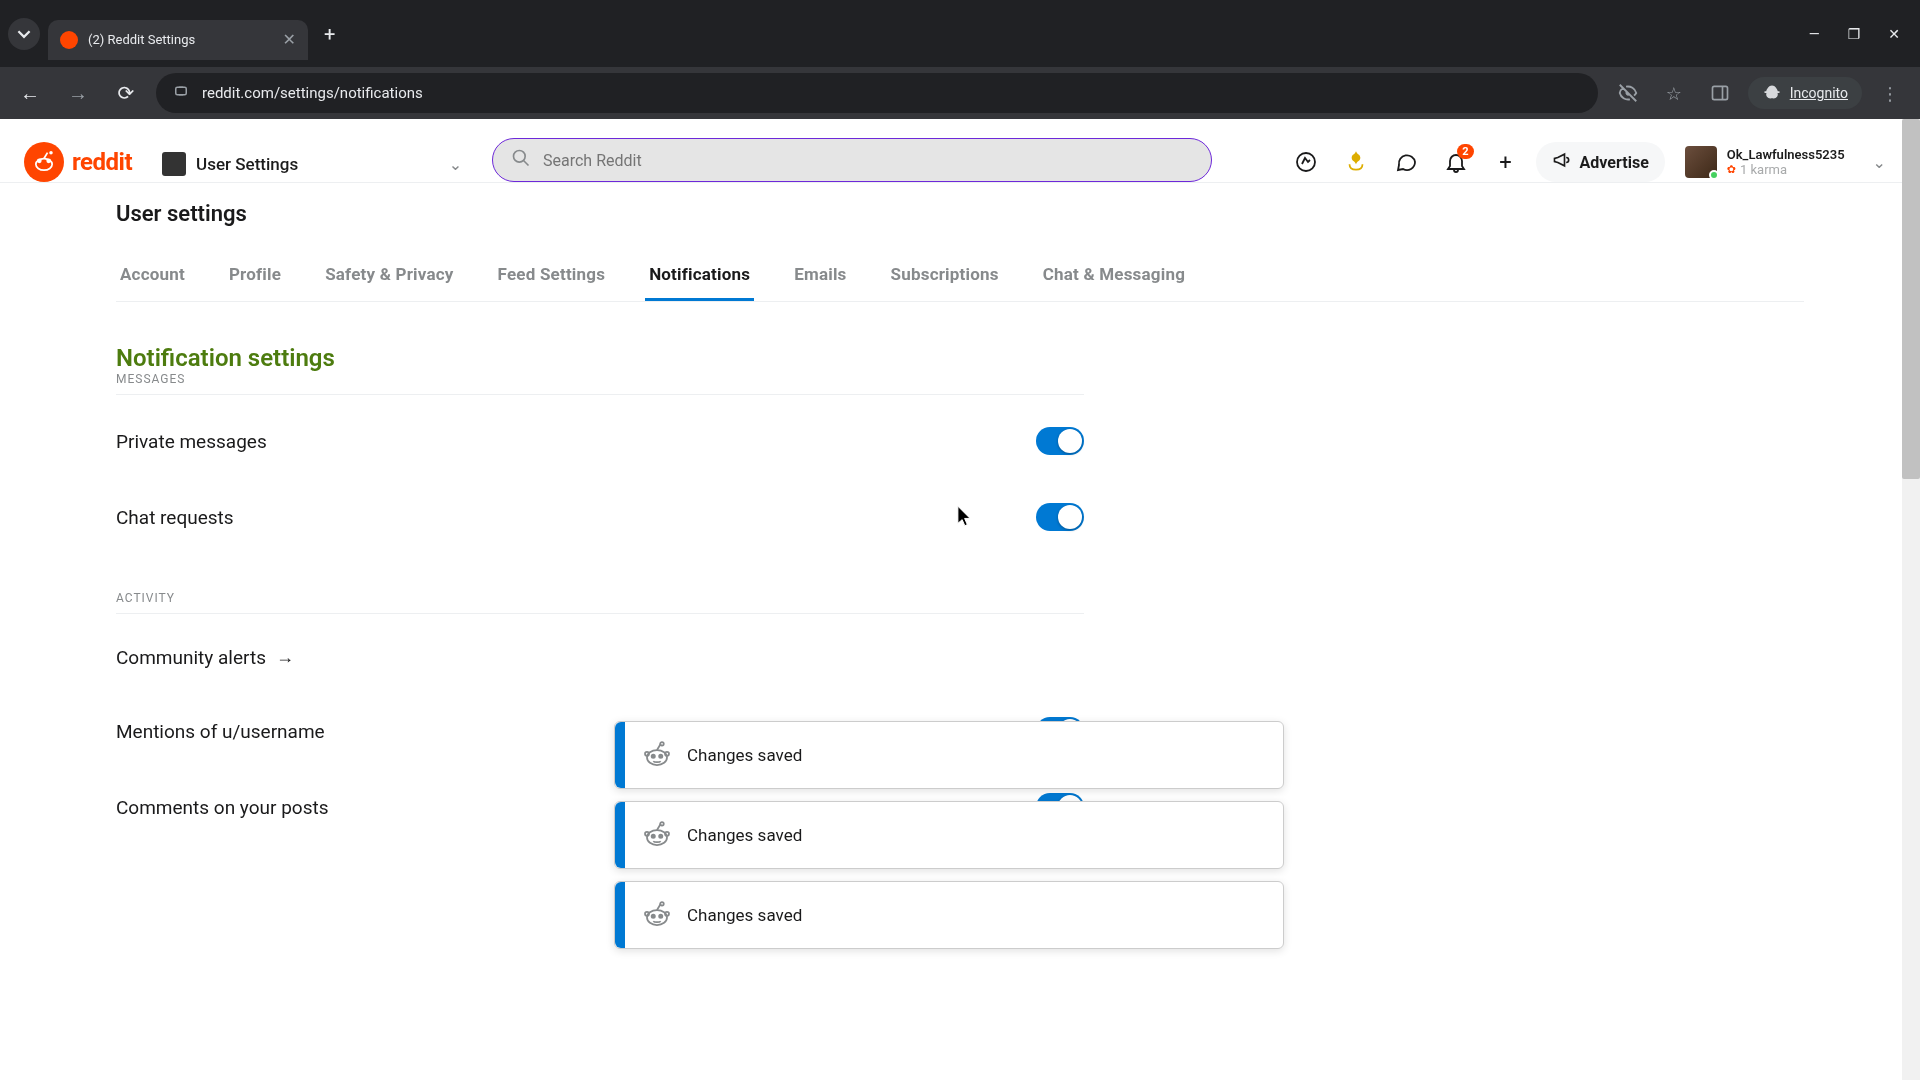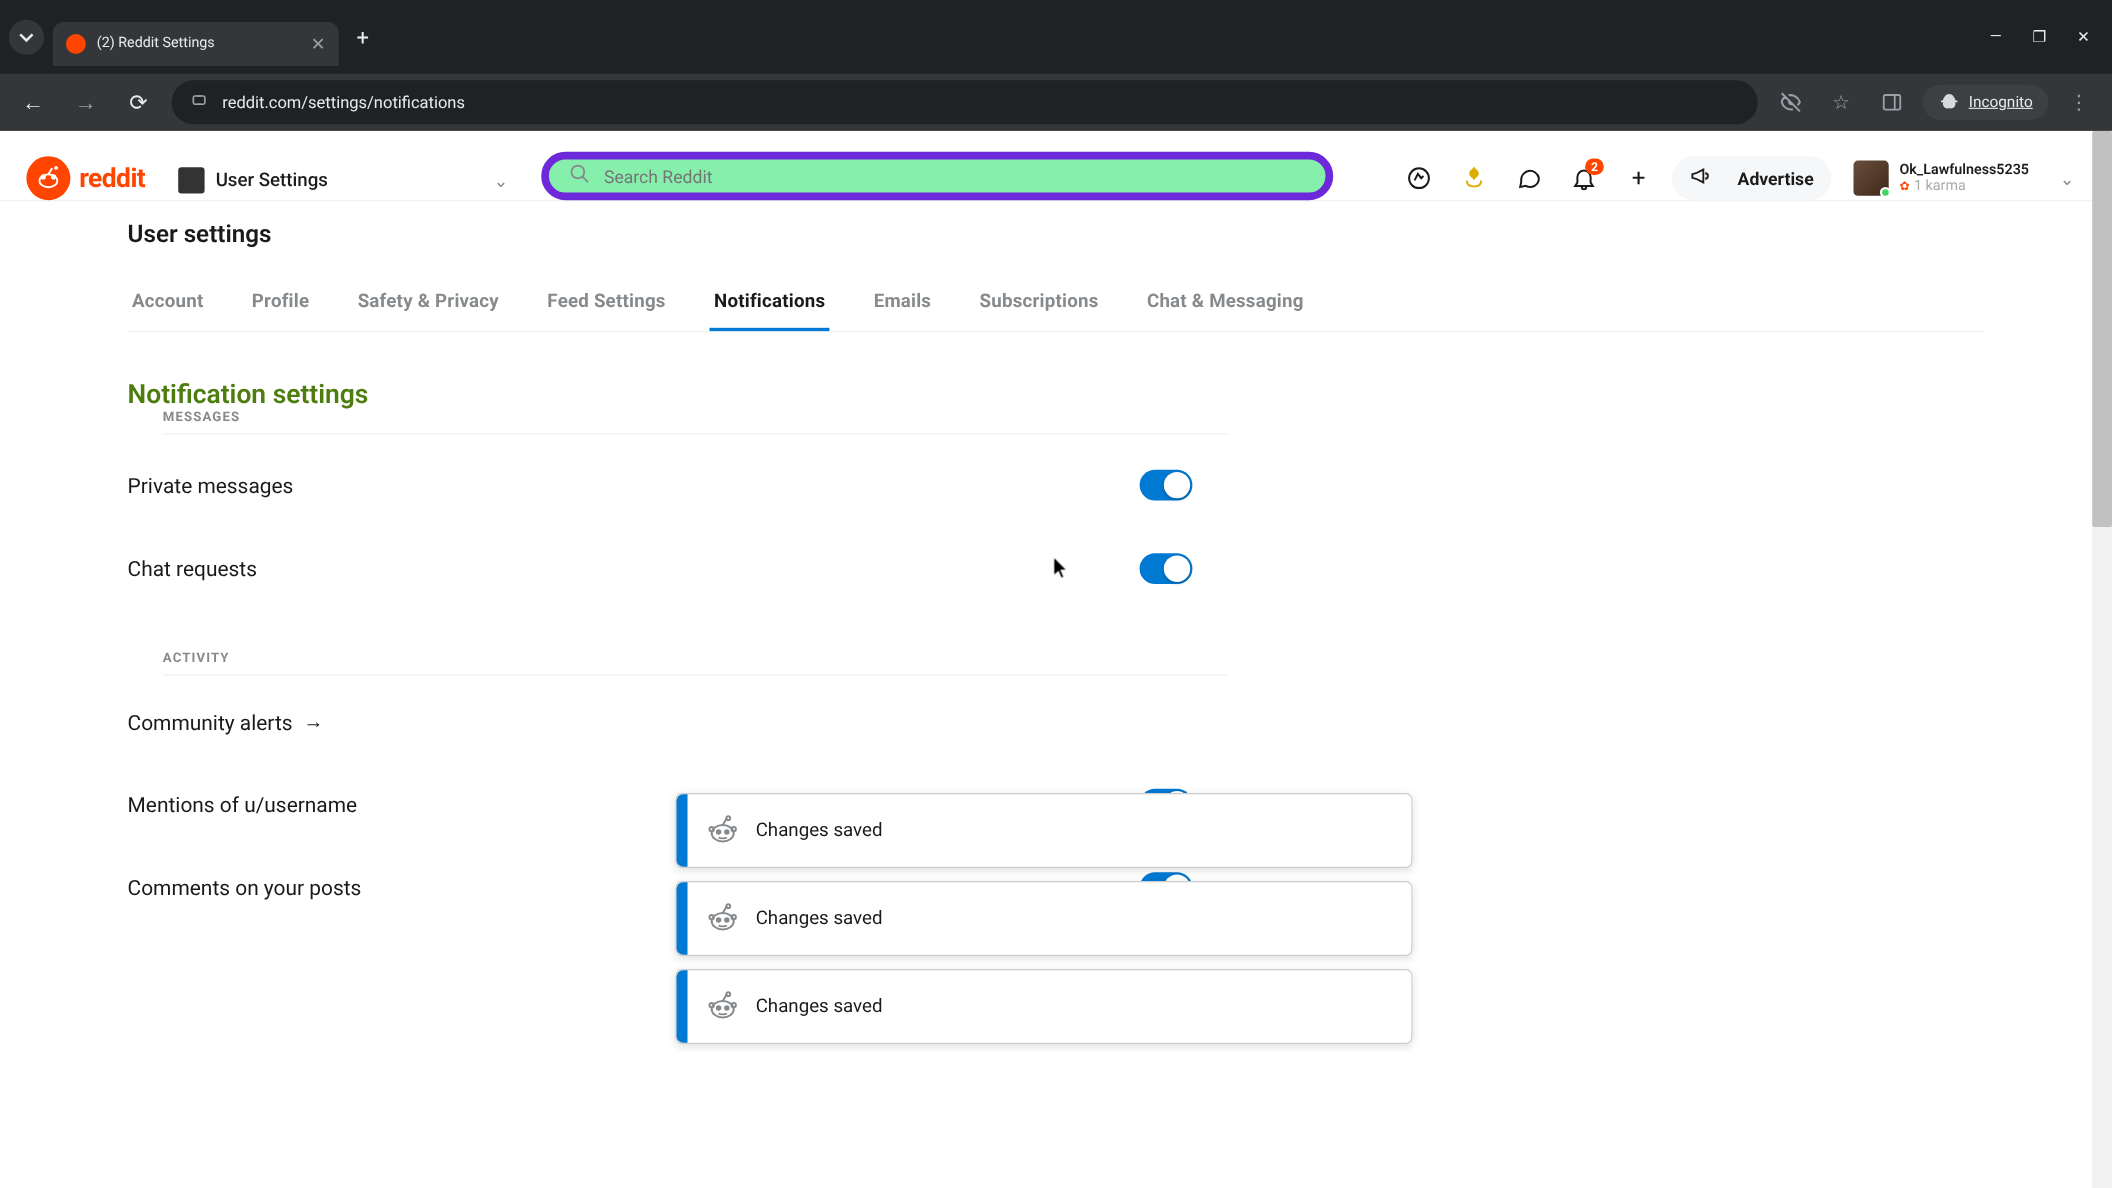--- a/index.html
+++ b/index.html
@@ -31,43 +31,43 @@
 
 .reddit-header { height: 64px; border-bottom: 1px solid #edeff1; display: flex; align-items: flex-end; padding: 0 24px; gap: 20px; }
 .reddit-logo { display: flex; align-items: center; gap: 8px; }
 .reddit-logo .snoo { width: 40px; height: 40px; background: #ff4500; border-radius: 50%; display: flex; align-items: center; justify-content: center; }
 .reddit-logo .snoo svg { width: 28px; height: 28px; }
 .reddit-logo .wordmark { font-weight: 700; font-size: 24px; color: #ff4500; letter-spacing: -0.5px; }
 .nav-dropdown { display: flex; align-items: center; gap: 10px; padding: 6px 10px; border-radius: 4px; cursor: pointer; min-width: 320px; }
 .nav-dropdown .nav-icon { width: 24px; height: 24px; background: #333; border-radius: 3px; }
 .nav-dropdown .nav-label { font-size: 17px; color: #1c1c1c; font-weight: 500; }
 .nav-dropdown .chev { margin-left: auto; color: #878a8c; }
-.search-box { flex: 1; max-width: 720px; background: #86efac; border: 7px solid #6d28d9; border-radius: 24px; height: 44px; display: flex; align-items: center; padding: 0 18px; gap: 12px; }
+.search-box { flex: 1; max-width: 720px; background: #e5e5e5; border: 1px solid #6d28d9; border-radius: 24px; height: 44px; display: flex; align-items: center; padding: 0 18px; gap: 12px; }
 .search-box input { border: none; background: transparent; outline: none; font-size: 16px; color: #1c1c1c; flex: 1; }
 .search-box .search-icon { color: #878a8c; font-size: 20px; }
 .header-actions { display: flex; align-items: center; gap: 10px; margin-left: auto; }
 .header-icon { width: 40px; height: 40px; display: flex; align-items: center; justify-content: center; color: #1a1a1b; cursor: pointer; font-size: 22px; position: relative; }
 .notif-badge { position: absolute; top: 2px; right: 2px; background: #ff4500; color: #fff; font-size: 11px; font-weight: 700; border-radius: 10px; padding: 1px 5px; }
-.advertise-btn { display: flex; align-items: center; gap: 24px; padding: 8px 16px; border-radius: 22px; background: #f6f7f8; font-weight: 700; font-size: 16px; color: #1c1c1c; cursor: pointer; }
+.advertise-btn { display: flex; align-items: center; gap: 8px; padding: 8px 16px; border-radius: 22px; background: #f6f7f8; font-weight: 700; font-size: 16px; color: #1c1c1c; cursor: pointer; }
 .user-menu { display: flex; align-items: center; gap: 10px; padding: 4px 10px; cursor: pointer; border-radius: 4px; }
 .user-menu .avatar { width: 32px; height: 32px; background: linear-gradient(135deg, #6b4e3d, #3d2817); border-radius: 4px; position:relative; }
 .user-menu .avatar .presence { position:absolute; right:-2px; bottom:-2px; width:10px; height:10px; background:#46d160; border:2px solid #fff; border-radius:50%; }
 .user-info { display: flex; flex-direction: column; font-size: 13px; }
 .user-info .uname { font-weight: 600; color: #1c1c1c; }
 .user-info .karma { color: #a8aaab; display: flex; align-items: center; gap: 4px; }
 .user-info .karma .kflower { color: #ff4500; font-size: 11px; }
 .user-menu .chev { color: #878a8c; margin-left: 18px; }
 
 .content { padding: 18px 116px; position: relative; }
 .page-title { font-size: 22px; font-weight: 600; color: #1a1a1b; margin-bottom: 24px; }
 .tabs { display: flex; gap: 36px; border-bottom: 1px solid #edeff1; margin-bottom: 42px; }
 .tab-item { padding: 14px 4px; font-size: 17px; font-weight: 700; color: #878a8c; cursor: pointer; border-bottom: 3px solid transparent; letter-spacing: 0.2px; }
 .tab-item.active { color: #1a1a1b; border-bottom-color: #0079d3; }
 .section-title { font-size: 24px; font-weight: 600; color: #4d7c0f; }
-.group-label { font-size: 12px; font-weight: 700; color: #878a8c; letter-spacing: 1px; text-transform: uppercase; margin-bottom: 8px; padding-bottom:8px; border-bottom:1px solid #edeff1; width:968px;margin-left:32px;}
+.group-label { font-size: 12px; font-weight: 400; color: #878a8c; letter-spacing: 1px; text-transform: uppercase; margin-bottom: 8px; padding-bottom:8px; border-bottom:1px solid #edeff1; width:968px;}
 .setting-row { display: flex; align-items: center; justify-content: space-between; width: 968px; padding: 24px 0; }
 .setting-label { font-size: 19px; color: #1a1a1b; font-weight: 400; display:flex; align-items:flex-start; gap:10px; }
 .setting-label .arrow-icon { color:#1a1a1b; font-size:18px; }
 .toggle { width: 48px; height: 28px; background: #0079d3; border-radius: 14px; position: relative; cursor: pointer; }
 .toggle .knob { width: 24px; height: 24px; background: #fff; border-radius: 50%; position: absolute; right: 2px; top: 2px; box-shadow: 0 1px 3px rgba(0,0,0,0.3); }
 
 .toasts { position: fixed; left: 614px; top: 721px; display: flex; flex-direction: column; gap: 12px; }
 .toast { width: 670px; height: 68px; background: #fff; border: 1px solid #ccc; border-radius: 6px; display: flex; align-items: center; box-shadow: 0 2px 8px rgba(0,0,0,0.12); }
 .toast .bar { width: 10px; height: 100%; border-radius: 6px 0 0 6px; }
 .toast.error .bar { background: #ea0027; }

